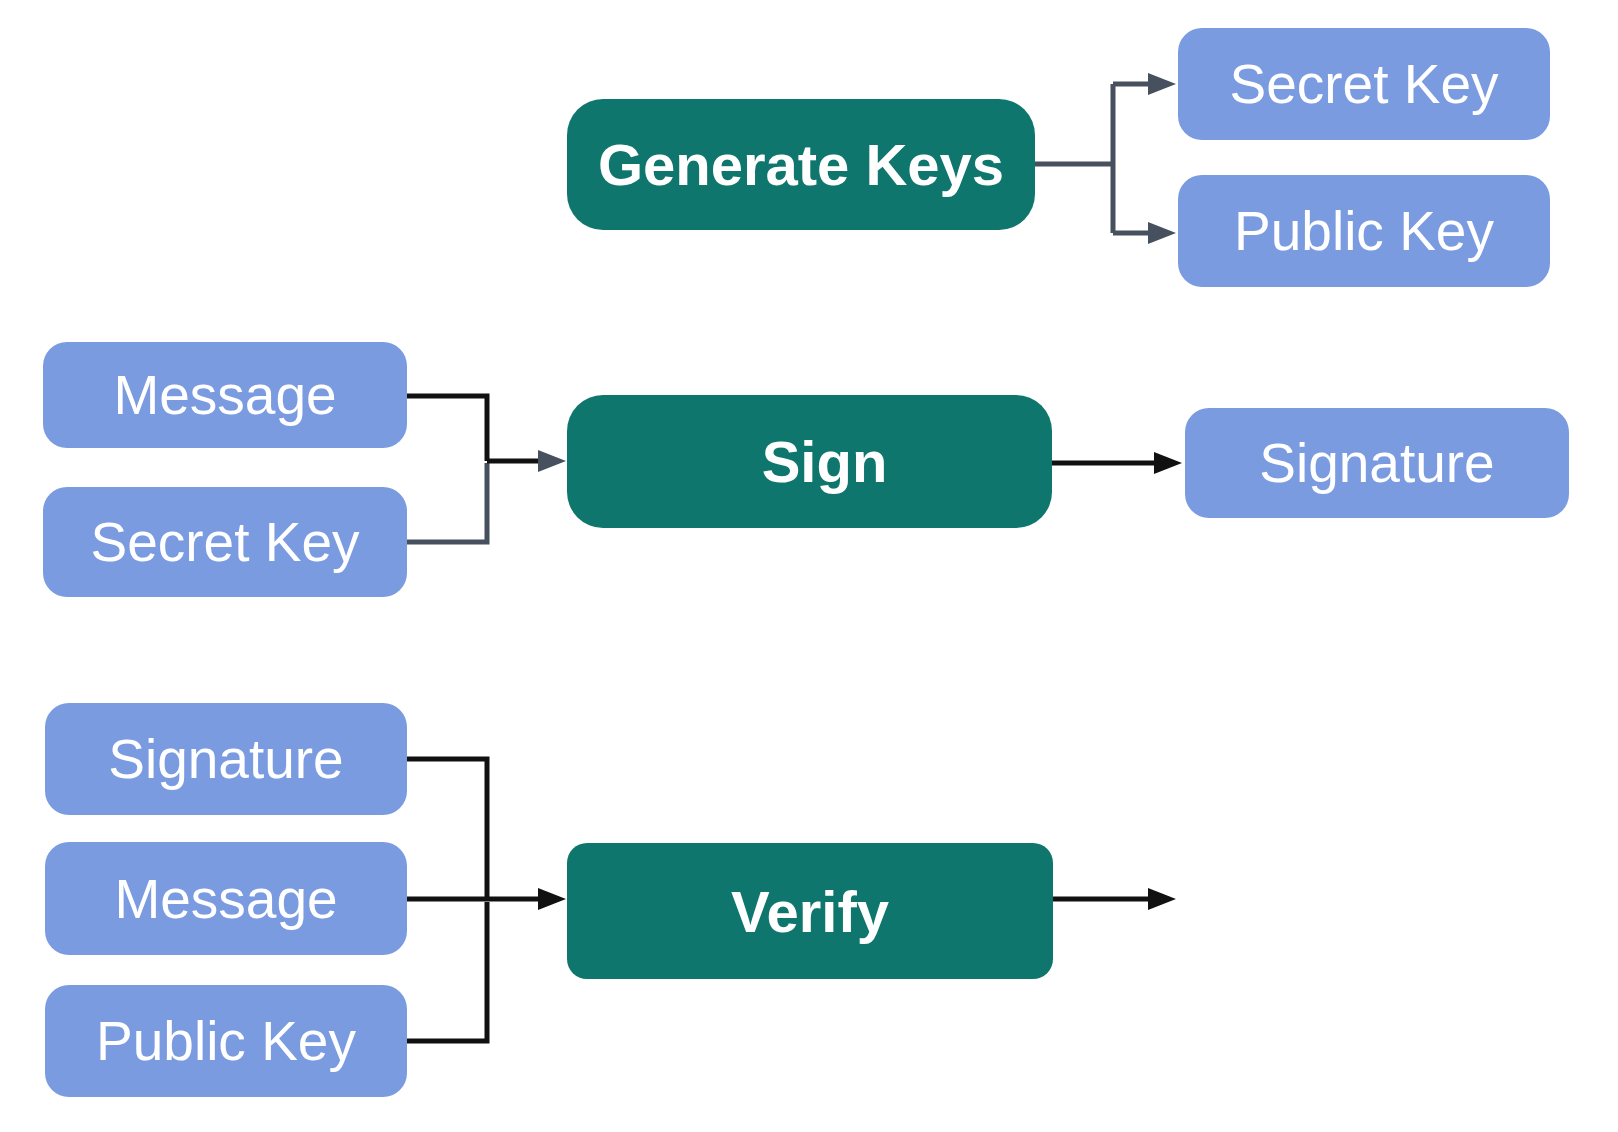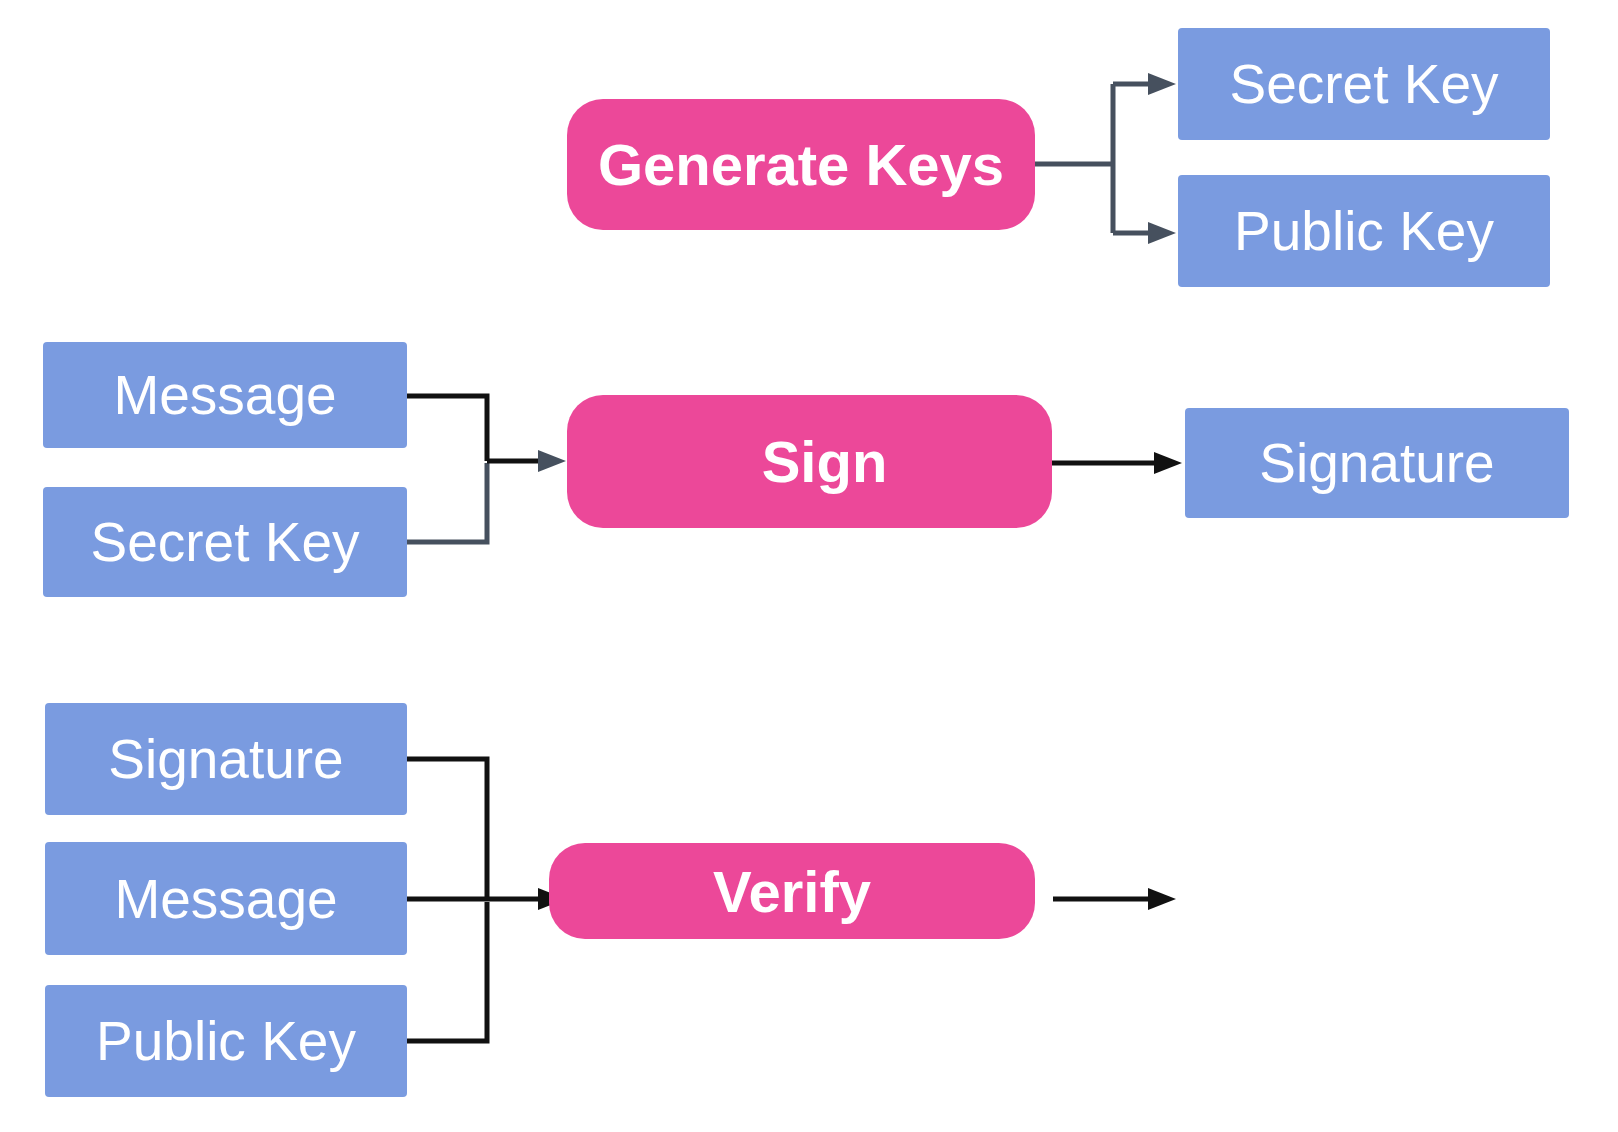--- a/index.html
+++ b/index.html
@@ -13,44 +13,44 @@
   .edges{position:absolute;left:0;top:0;width:1618px;height:1132px;}
   .node{
     position:absolute;
     display:flex;align-items:center;justify-content:center;
     color:#ffffff;
     text-align:center;
     box-sizing:border-box;
   }
   .node.data{
     background:#7a9be0;
-    border-radius:4px;
+    border-radius:24px;
     font-size:55px;
     font-weight:400;
   }
   .node.process{
-    background:#ec4899;
+    background:#0f766e;
     border-radius:36px;
     font-size:58px;
     font-weight:700;
   }
   
   #n-generate-keys {left:567px; top:99px;  width:468px; height:131px;}
   #n-secret-key-out{left:1178px;top:28px;  width:372px; height:112px;}
   #n-public-key-out{left:1178px;top:175px; width:372px; height:112px;}
   
   #n-message-sign  {left:43px;  top:342px; width:364px; height:106px;}
   #n-secret-key-in {left:43px;  top:487px; width:364px; height:110px;}
   #n-sign          {left:567px; top:395px; width:485px; height:133px;padding-left:30px;}
   #n-signature-out {left:1185px;top:408px; width:384px; height:110px;}
   
   #n-signature-in  {left:45px;  top:703px; width:362px; height:112px;}
   #n-message-verify{left:45px;  top:842px; width:362px; height:113px;}
   #n-public-key-in {left:45px;  top:985px; width:362px; height:112px;}
-  #n-verify        {left:549px; top:843px; width:486px; height:96px;}
+  #n-verify        {left:567px; top:843px; width:486px; height:136px;border-radius:20px;}
   #n-true-false    {left:1178px;top:843px; width:372px; height:112px;}
 </style>
 </head>
 <body>
 
 <div class="canvas">
 
   <svg class="edges" viewBox="0 0 1618 1132" xmlns="http://www.w3.org/2000/svg">
 
     <g stroke="#46505e" stroke-width="5" fill="none">

